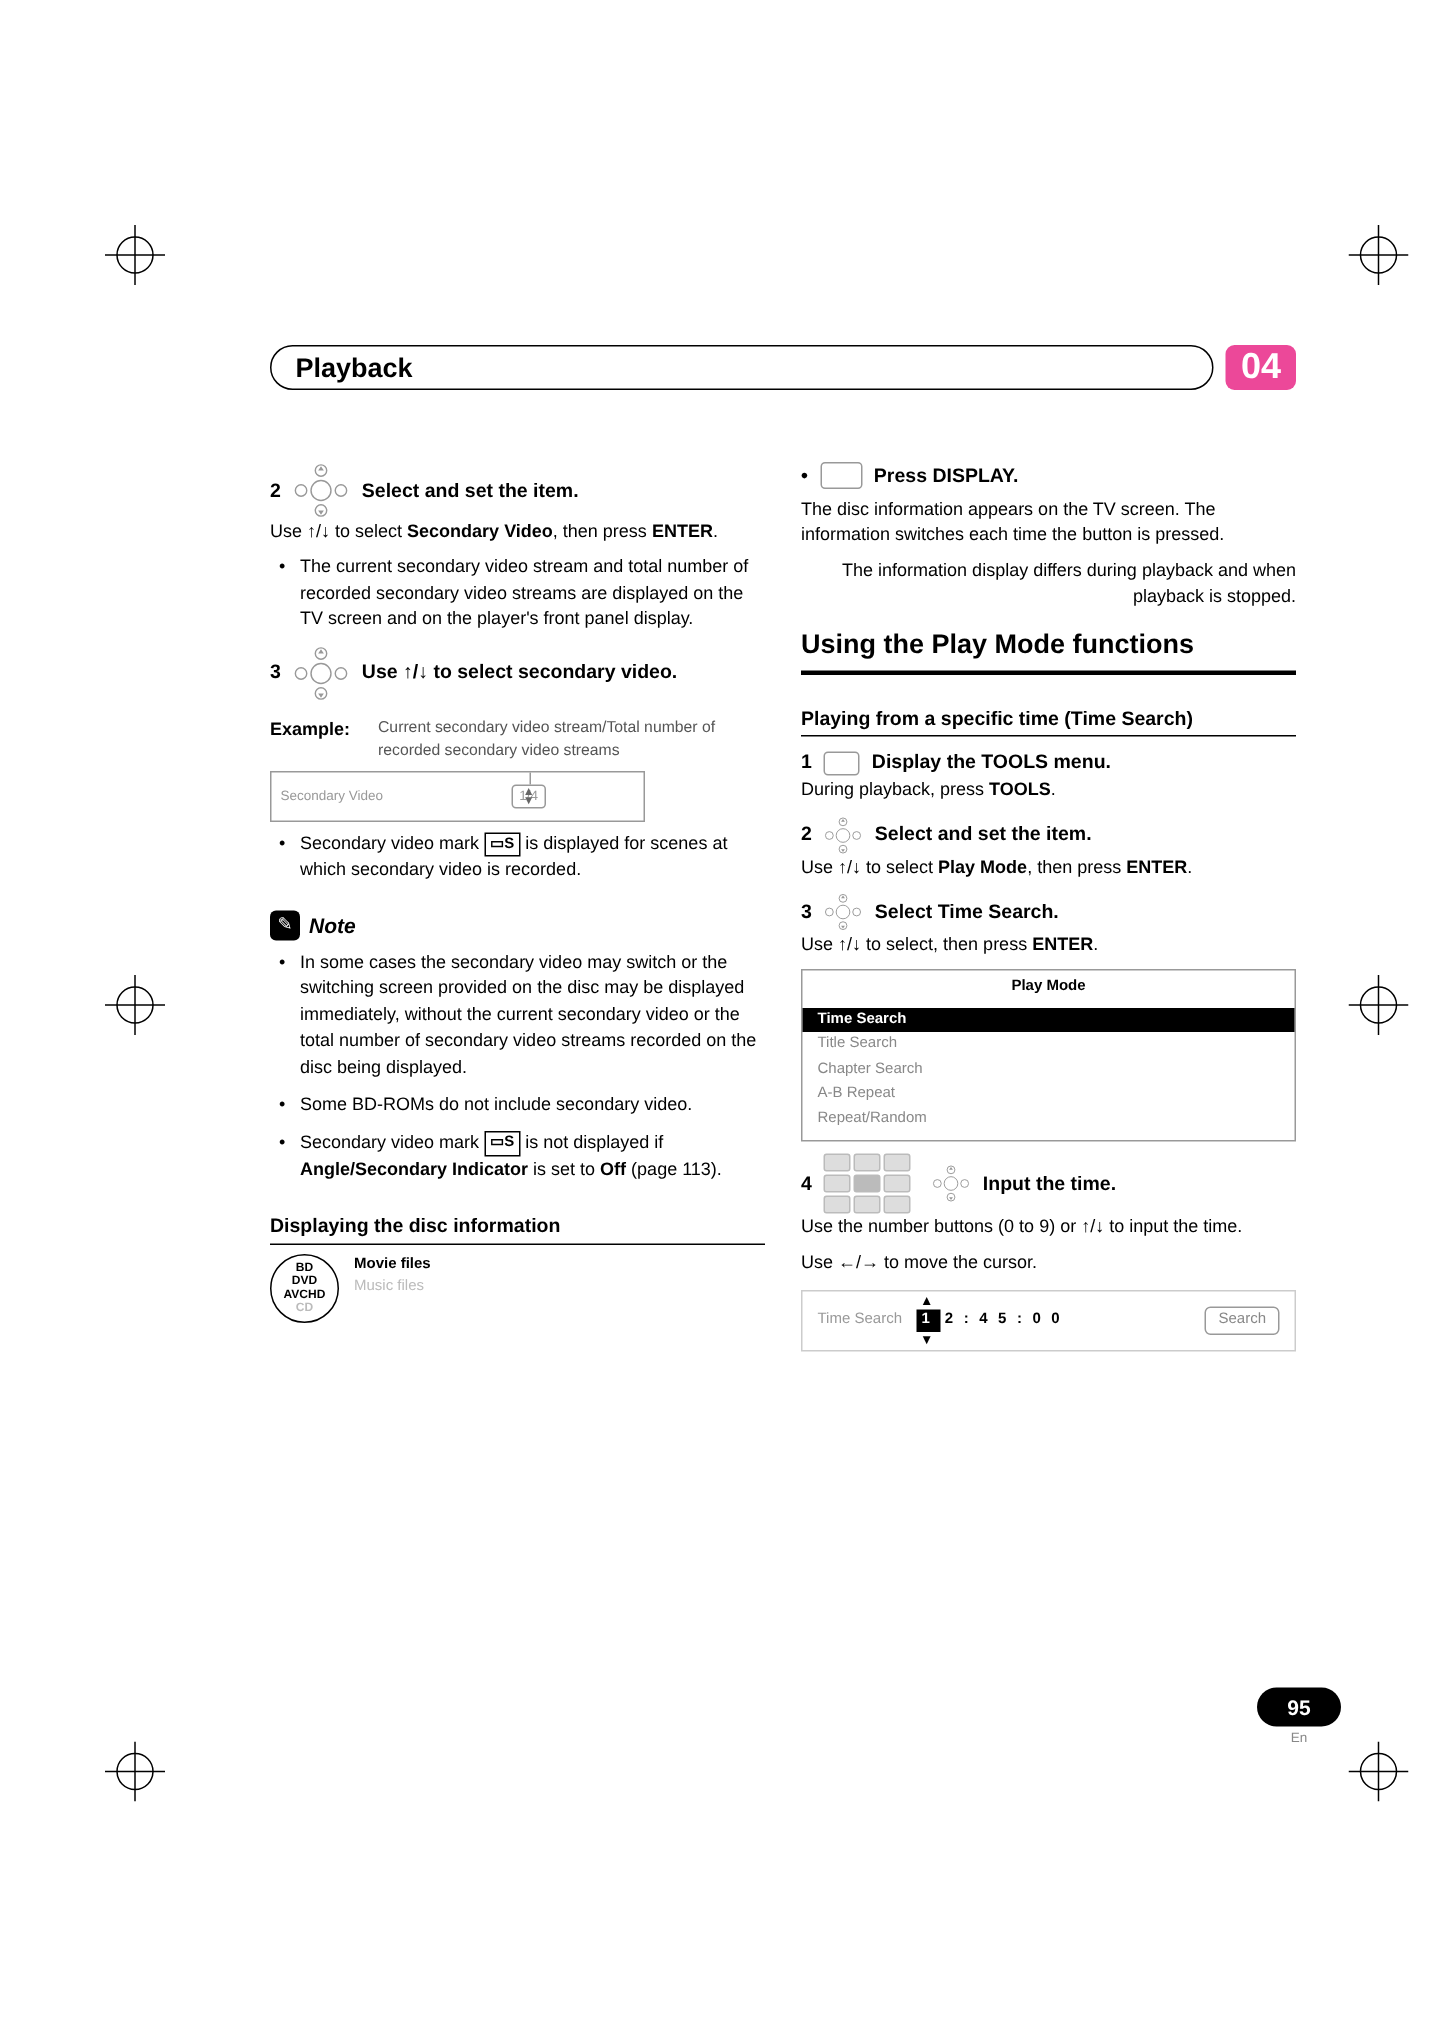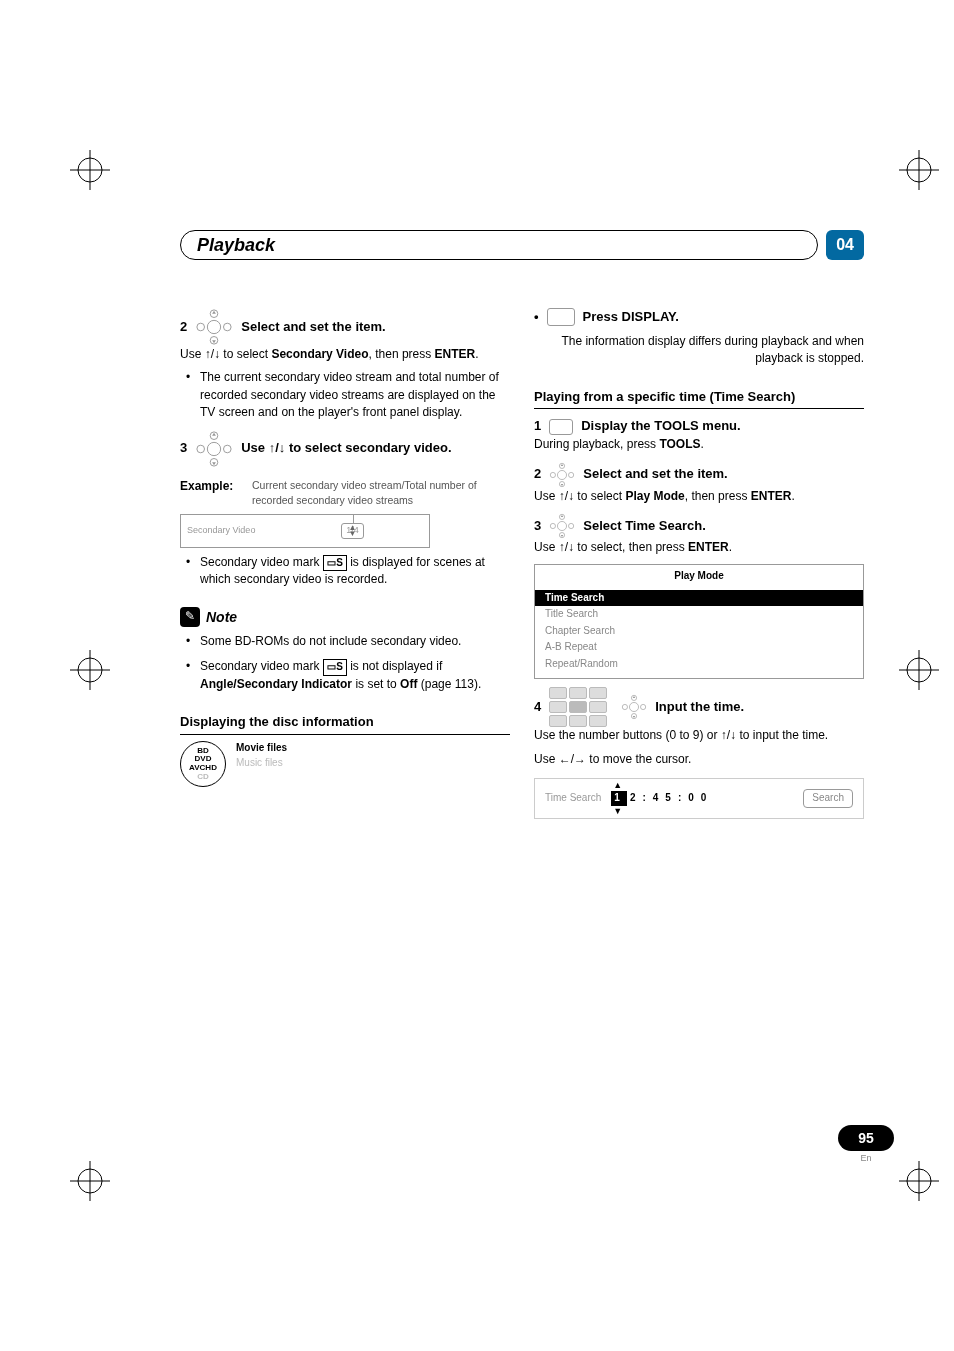--- a/index.html
+++ b/index.html
@@ -37,33 +37,32 @@
     height: 30px;
   }
   .header-title-wrap {
     flex: 1;
     border: 1px solid #000;
     border-radius: 15px;
     display: flex;
     align-items: center;
     padding: 0 16px;
     font-weight: bold;
-    font-style: italic;
     font-size: 18px;
   }
   .header-title-wrap .line {
     flex: 1;
     height: 1px;
     margin: 0 8px;
   }
   .header-chapter {
-    background: #0369a1;
+    background: #ec4899;
     color: #fff;
     font-weight: bold;
-    font-size: 16px;
+    font-size: 24px;
     border-radius: 6px;
     padding: 0 10px;
     margin-left: 8px;
     display: flex;
     align-items: center;
   }
 
   .columns {
     display: flex;
     gap: 24px;
@@ -321,20 +320,21 @@
         <li>
           <span>Secondary video mark </span><span class="sv-mark">▭S</span><span> is displayed for scenes at which secondary video is recorded.</span>
         </li>
       </ul>
 
       <div class="note-row">
         <div class="note-icon">✎</div>
         <div class="note-label">Note</div>
       </div>
       <ul class="bullet-list">
+        <li>In some cases the secondary video may switch or the switching screen provided on the disc may be displayed immediately, without the current secondary video or the total number of secondary video streams recorded on the disc being displayed.</li>
         <li>Some BD-ROMs do not include secondary video.</li>
         <li>
           <span>Secondary video mark </span><span class="sv-mark">▭S</span><span> is not displayed if </span><b>Angle/Secondary Indicator</b><span> is set to </span><b>Off</b><span> (page 113).</span>
         </li>
       </ul>
 
       <div class="subsection-h">Displaying the disc information</div>
 
       <div class="format-row">
         <div class="format-badge">
@@ -350,22 +350,24 @@
       </div>
     </div>
 
     <div class="col">
 
       <div class="step-row">
         <span class="step-num">•</span>
         <span class="disp-icon"></span>
         <span class="step-label">Press DISPLAY.</span>
       </div>
+      <p style="margin-top:4px;">The disc information appears on the TV screen. The information switches each time the button is pressed.</p>
       <p style="margin-top:6px;text-align:right;">The information display differs during playback and when playback is stopped.</p>
 
+      <div class="section-h">Using the Play Mode functions</div>
       <div class="subsection-h">Playing from a specific time (Time Search)</div>
 
       <div class="step-row">
         <span class="step-num">1</span>
         <span class="btn-icon"></span>
         <span class="step-label">Display the TOOLS menu.</span>
       </div>
       <div>
         <span>During playback, press </span><b>TOOLS</b><span>.</span>
       </div>

